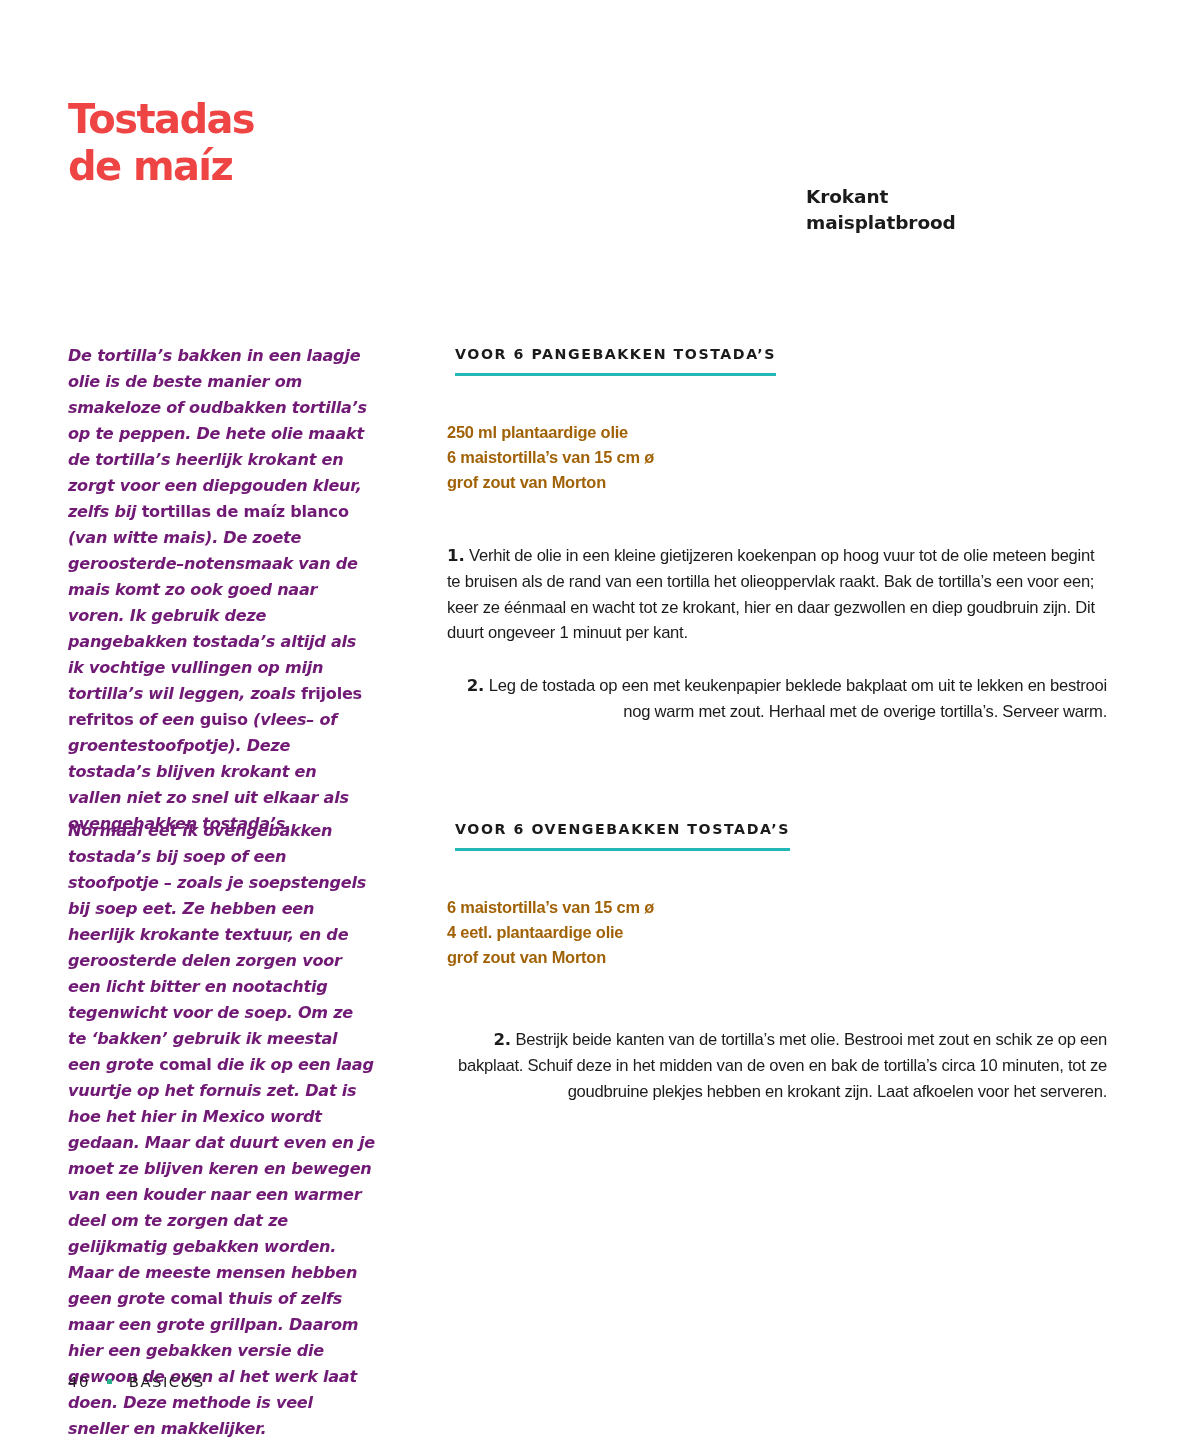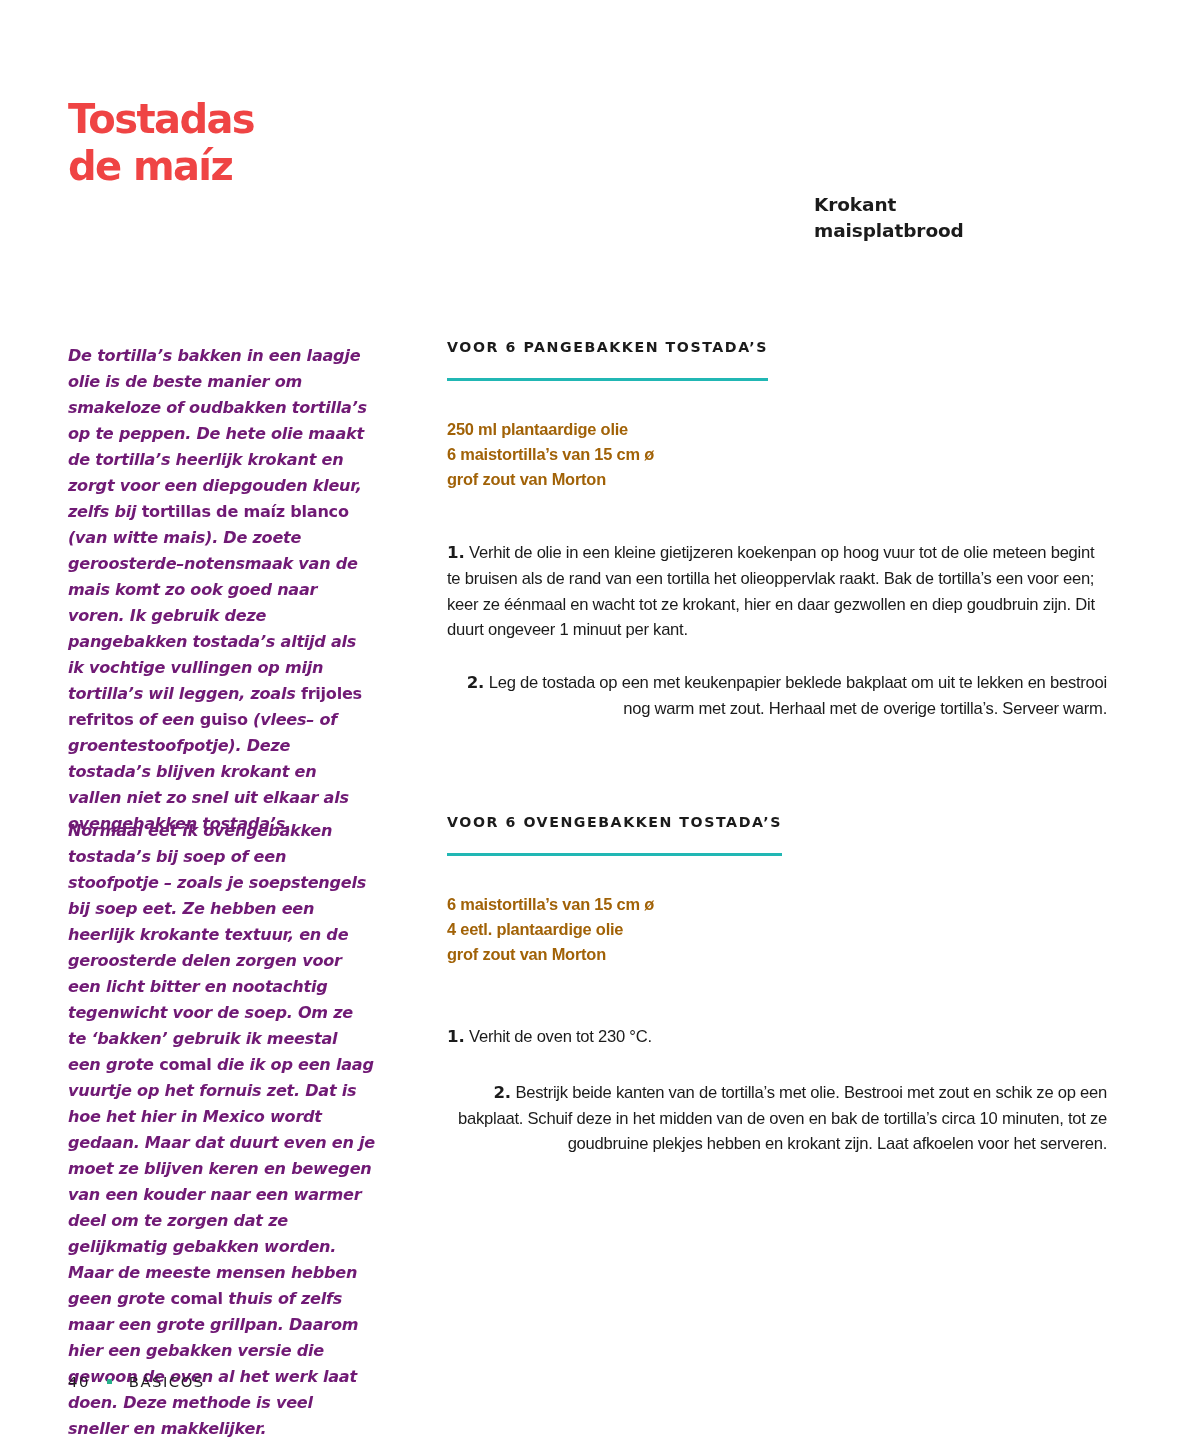--- a/index.html
+++ b/index.html
@@ -46,21 +46,21 @@
     top: 176px;
     width: 330px;
   }
   .subtitle {
     font-family: "DejaVu Sans", sans-serif;
     font-weight: 700;
     font-size: 18.5px;
     line-height: 1.42;
     letter-spacing: -0.1px;
     color: #1b1b1b;
-    margin: 16px;
+    margin: 8px;
     white-space: pre-line;
   }
 
   
   .intro {
     position: absolute;
     left: 68px;
     width: 307px;
     color: #701a75;
     font-family: "DejaVu Sans", sans-serif;
@@ -84,23 +84,23 @@
   }
   .recipe.first { top: 338px; }
   .recipe.second { top: 813px; }
 
   .section-heading {
     font-family: "DejaVu Sans", sans-serif;
     font-weight: 700;
     font-size: 14.2px;
     letter-spacing: 1.55px;
     color: #1b1b1b;
-    margin: 0;
+    margin: 8px;
     display: inline-block;
-    padding-bottom: 23px;
+    padding-bottom: 11px;
     border-bottom: 3.5px solid #21b7b4;
     white-space: nowrap;
   }
 
   .ingredients {
     margin: 36px 0 0 0;
     font-family: Liberation Sans, sans-serif;
     font-weight: 700;
     font-size: 16.4px;
     line-height: 1.52;
@@ -188,21 +188,20 @@
   </div>
 
   <div class="recipe second">
     <h2 class="section-heading">VOOR 6 OVENGEBAKKEN TOSTADA’S</h2>
     <div class="ingredients">
         <span class="ingredient-line">6 maistortilla’s van 15 cm ø</span>
         <span class="ingredient-line">4 eetl. plantaardige olie</span>
         <span class="ingredient-line">grof zout van Morton</span>
       </div>
     <div class="steps">
-        <p class="step"><span class="num">1.</span><span> Verhit de oven tot 230 °C.</span></p>
         <p class="step"><span class="num">2.</span><span> Bestrijk beide kanten van de tortilla’s met olie. Bestrooi met zout en schik ze op een bakplaat. Schuif deze in het midden van de oven en bak de tortilla’s circa 10 minuten, tot ze goudbruine plekjes hebben en krokant zijn. Laat afkoelen voor het serveren.</span></p>
       </div>
   </div>
 
   <div class="footer">
     <span>40</span>
     <span class="footer-dot"></span>
     <span>BÁSICOS</span>
   </div>
 

